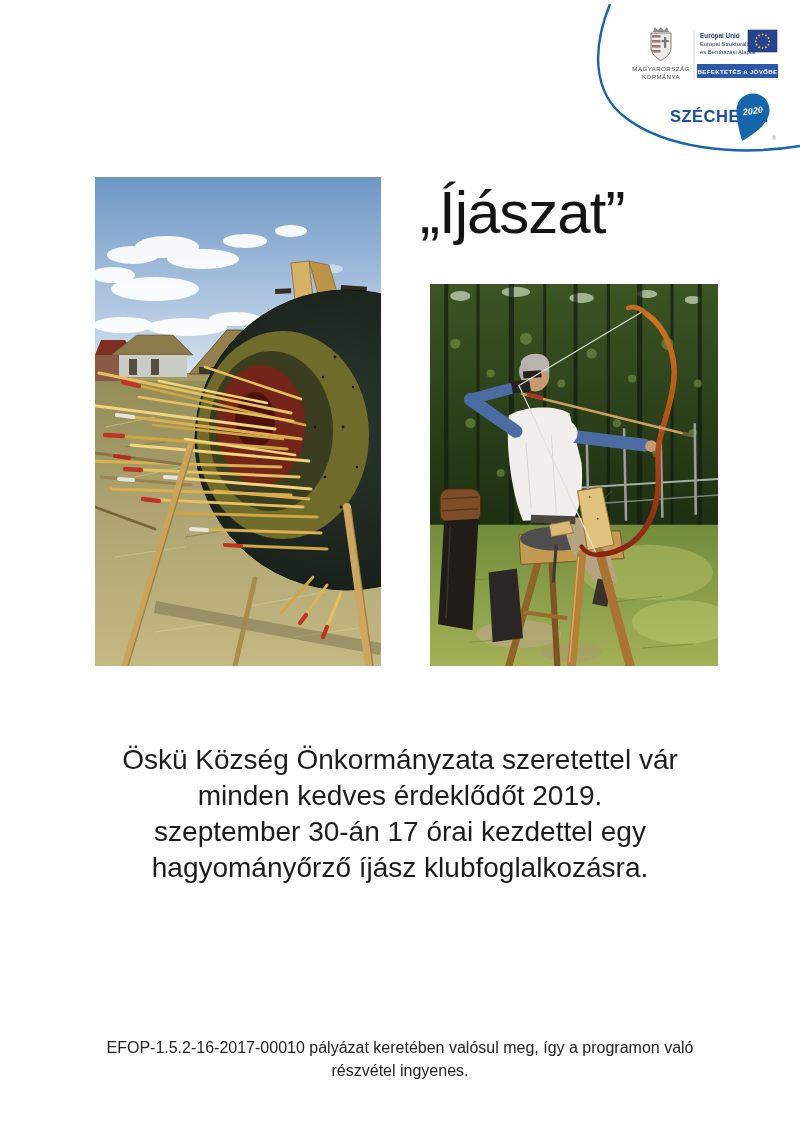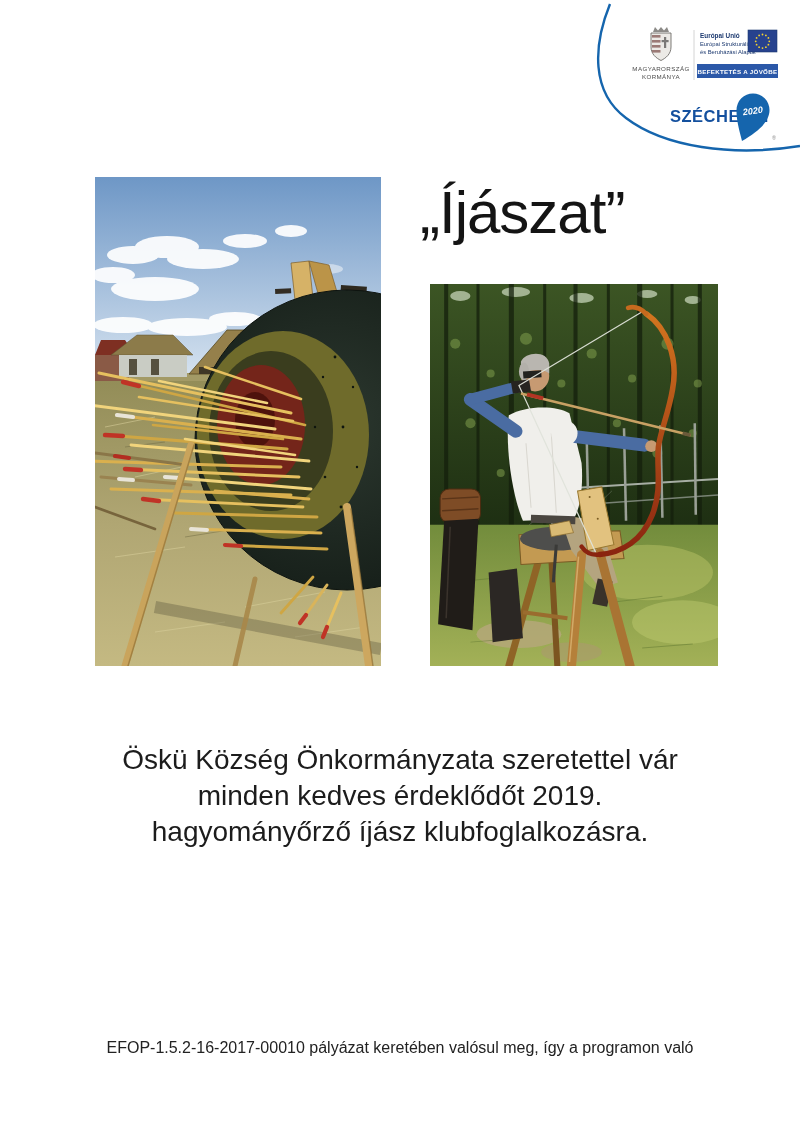--- a/index.html
+++ b/index.html
@@ -368,20 +368,22 @@
       <path d="M168,272 C 160,273 154,270 150,264" fill="none" stroke="#8a2410" stroke-width="4.5" stroke-linecap="round"></path>
       <line x1="90" y1="110" x2="258" y2="152" stroke="#c8a164" stroke-width="2.5"></line>
       <line x1="250" y1="150" x2="258" y2="152" stroke="#6b5a3a" stroke-width="3.5"></line>
       <line x1="96" y1="111" x2="112" y2="115" stroke="#b23524" stroke-width="4"></line>
     </g>
   </svg>
 
   <div class="body-text">
     <div><span>Öskü Község Önkormányzata szeretettel vár</span></div>
     <div><span>minden kedves érdeklődőt </span><span class="b">2019.</span></div>
+    <div><span class="b">szeptember 30-án 17 órai</span><span> kezdettel egy</span></div>
     <div><span>hagyományőrző íjász klubfoglalkozásra.</span></div>
   </div>
 
   <div class="footnote">
     <div>EFOP-1.5.2-16-2017-00010 pályázat keretében valósul meg, így a programon való</div>
+    <div>részvétel ingyenes.</div>
   </div>
 
 </div>
 
 </body></html>

